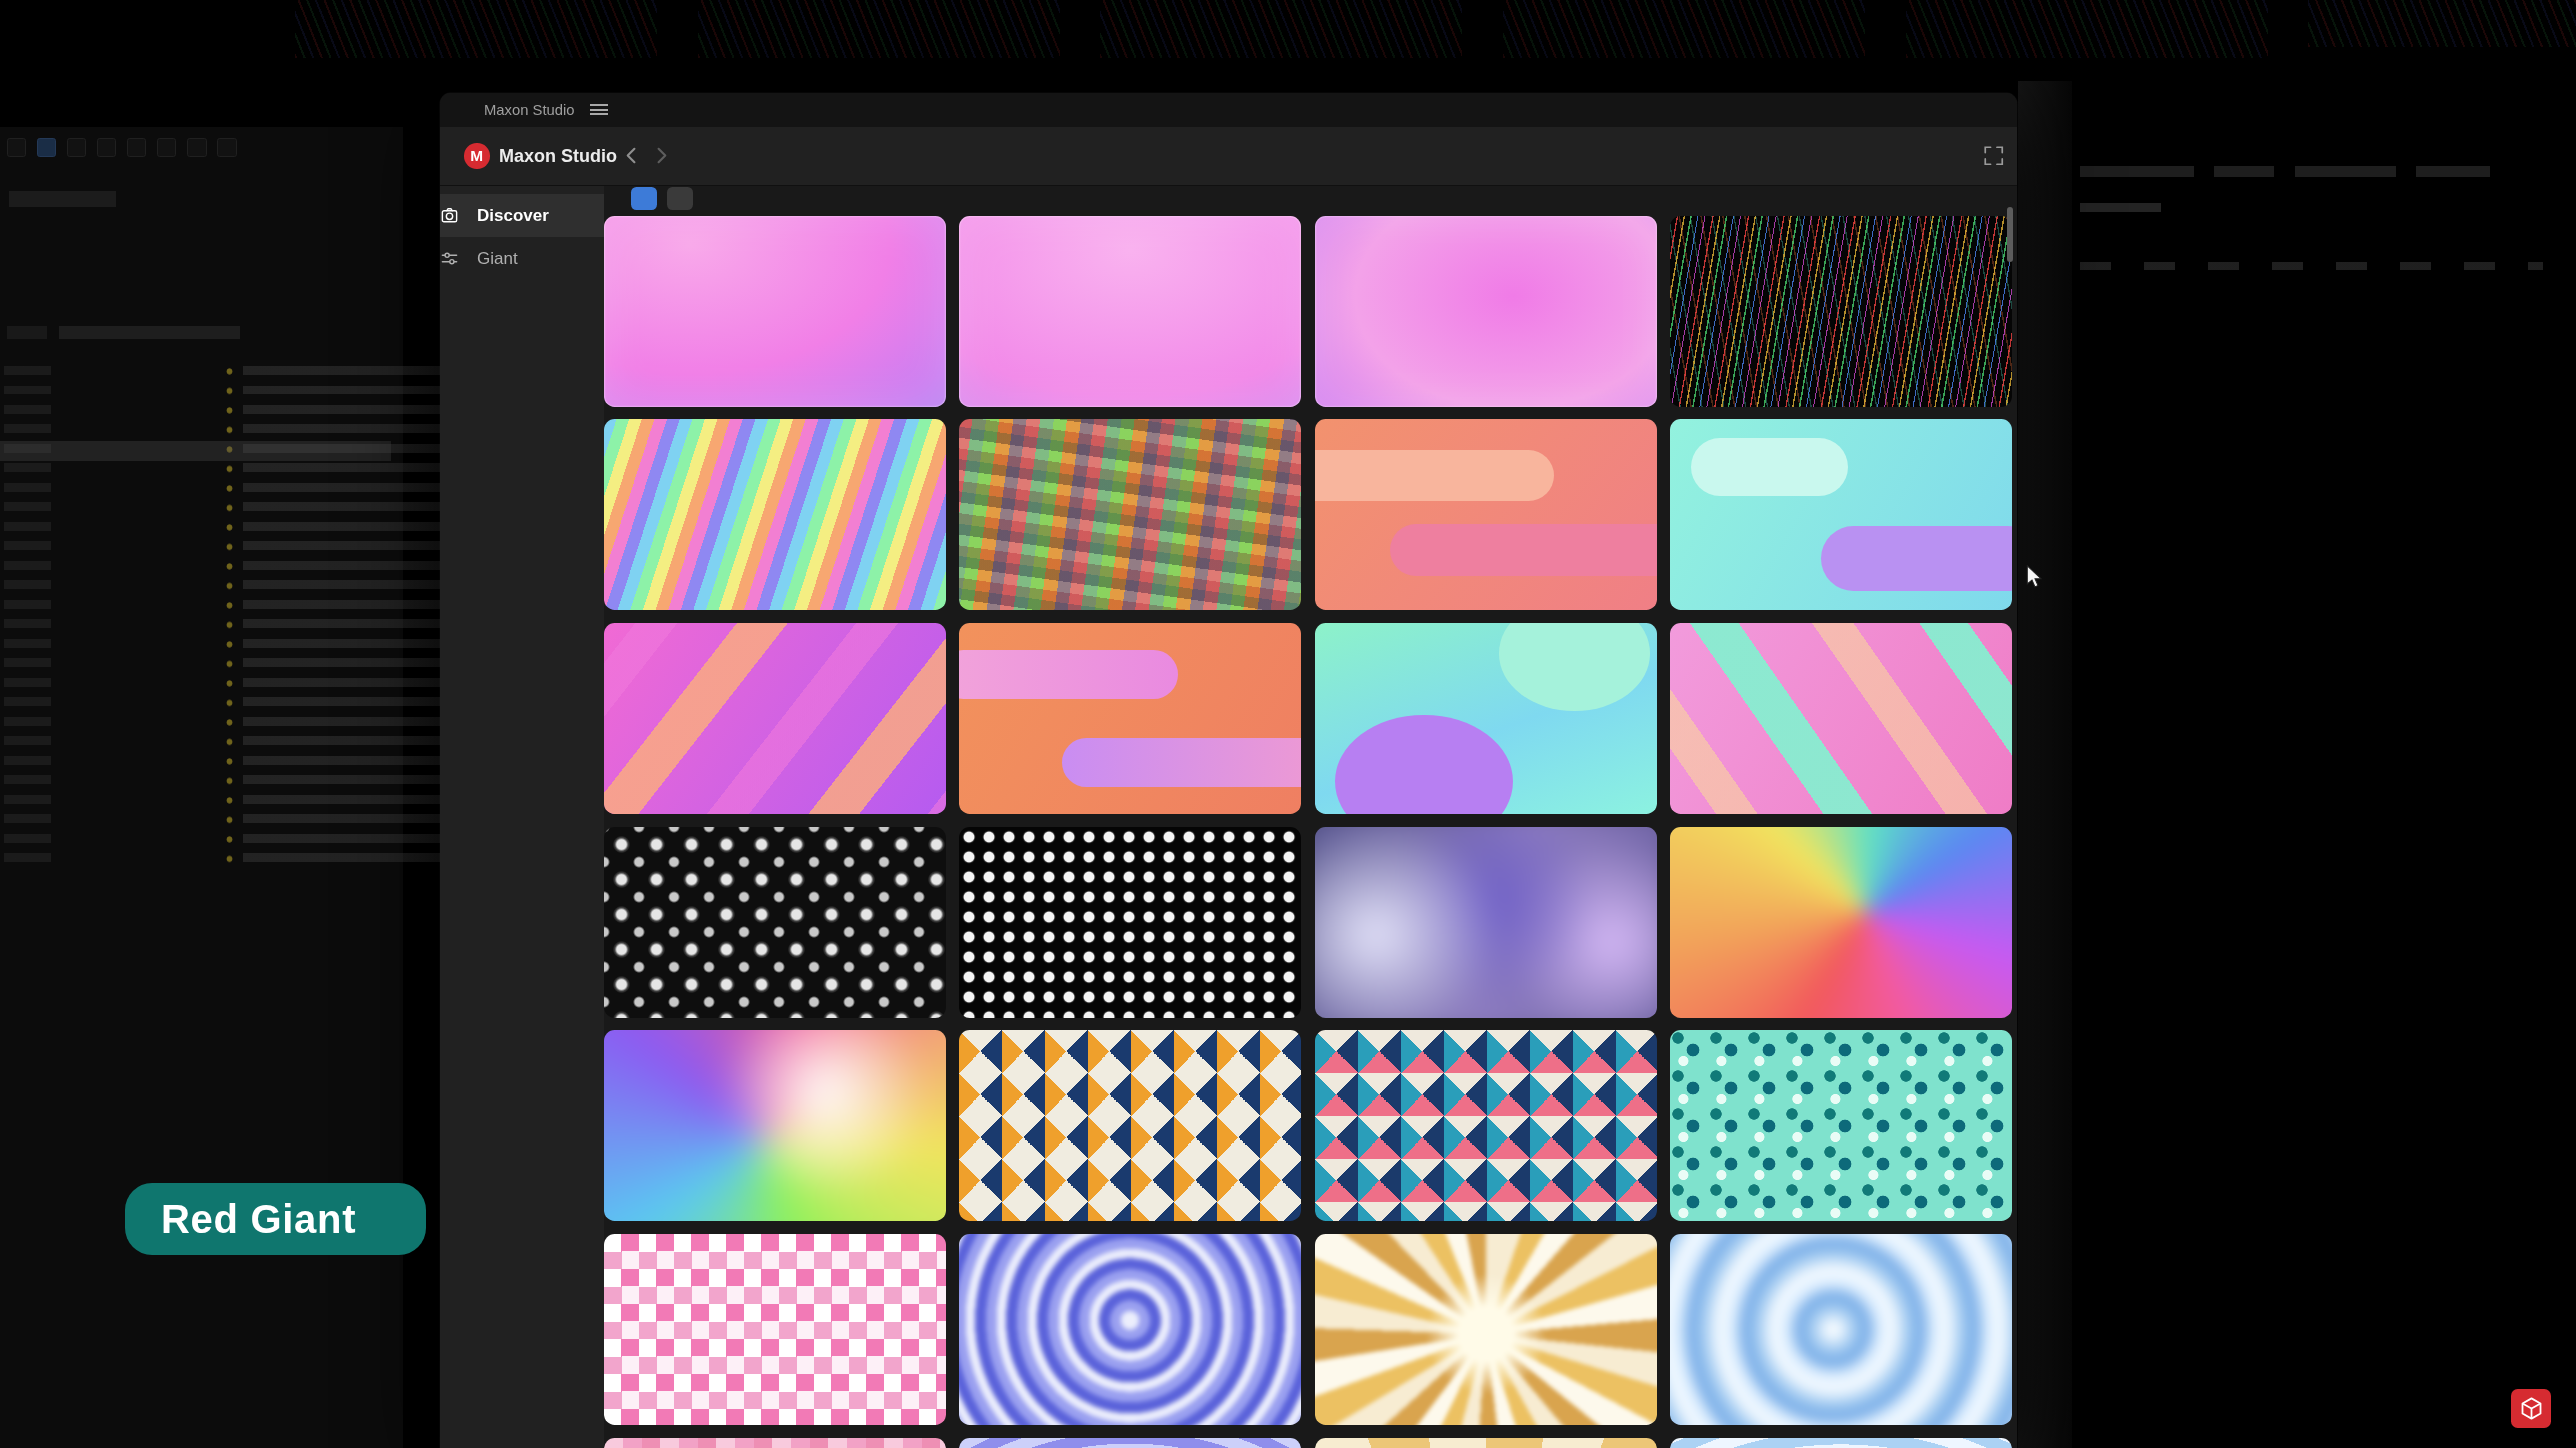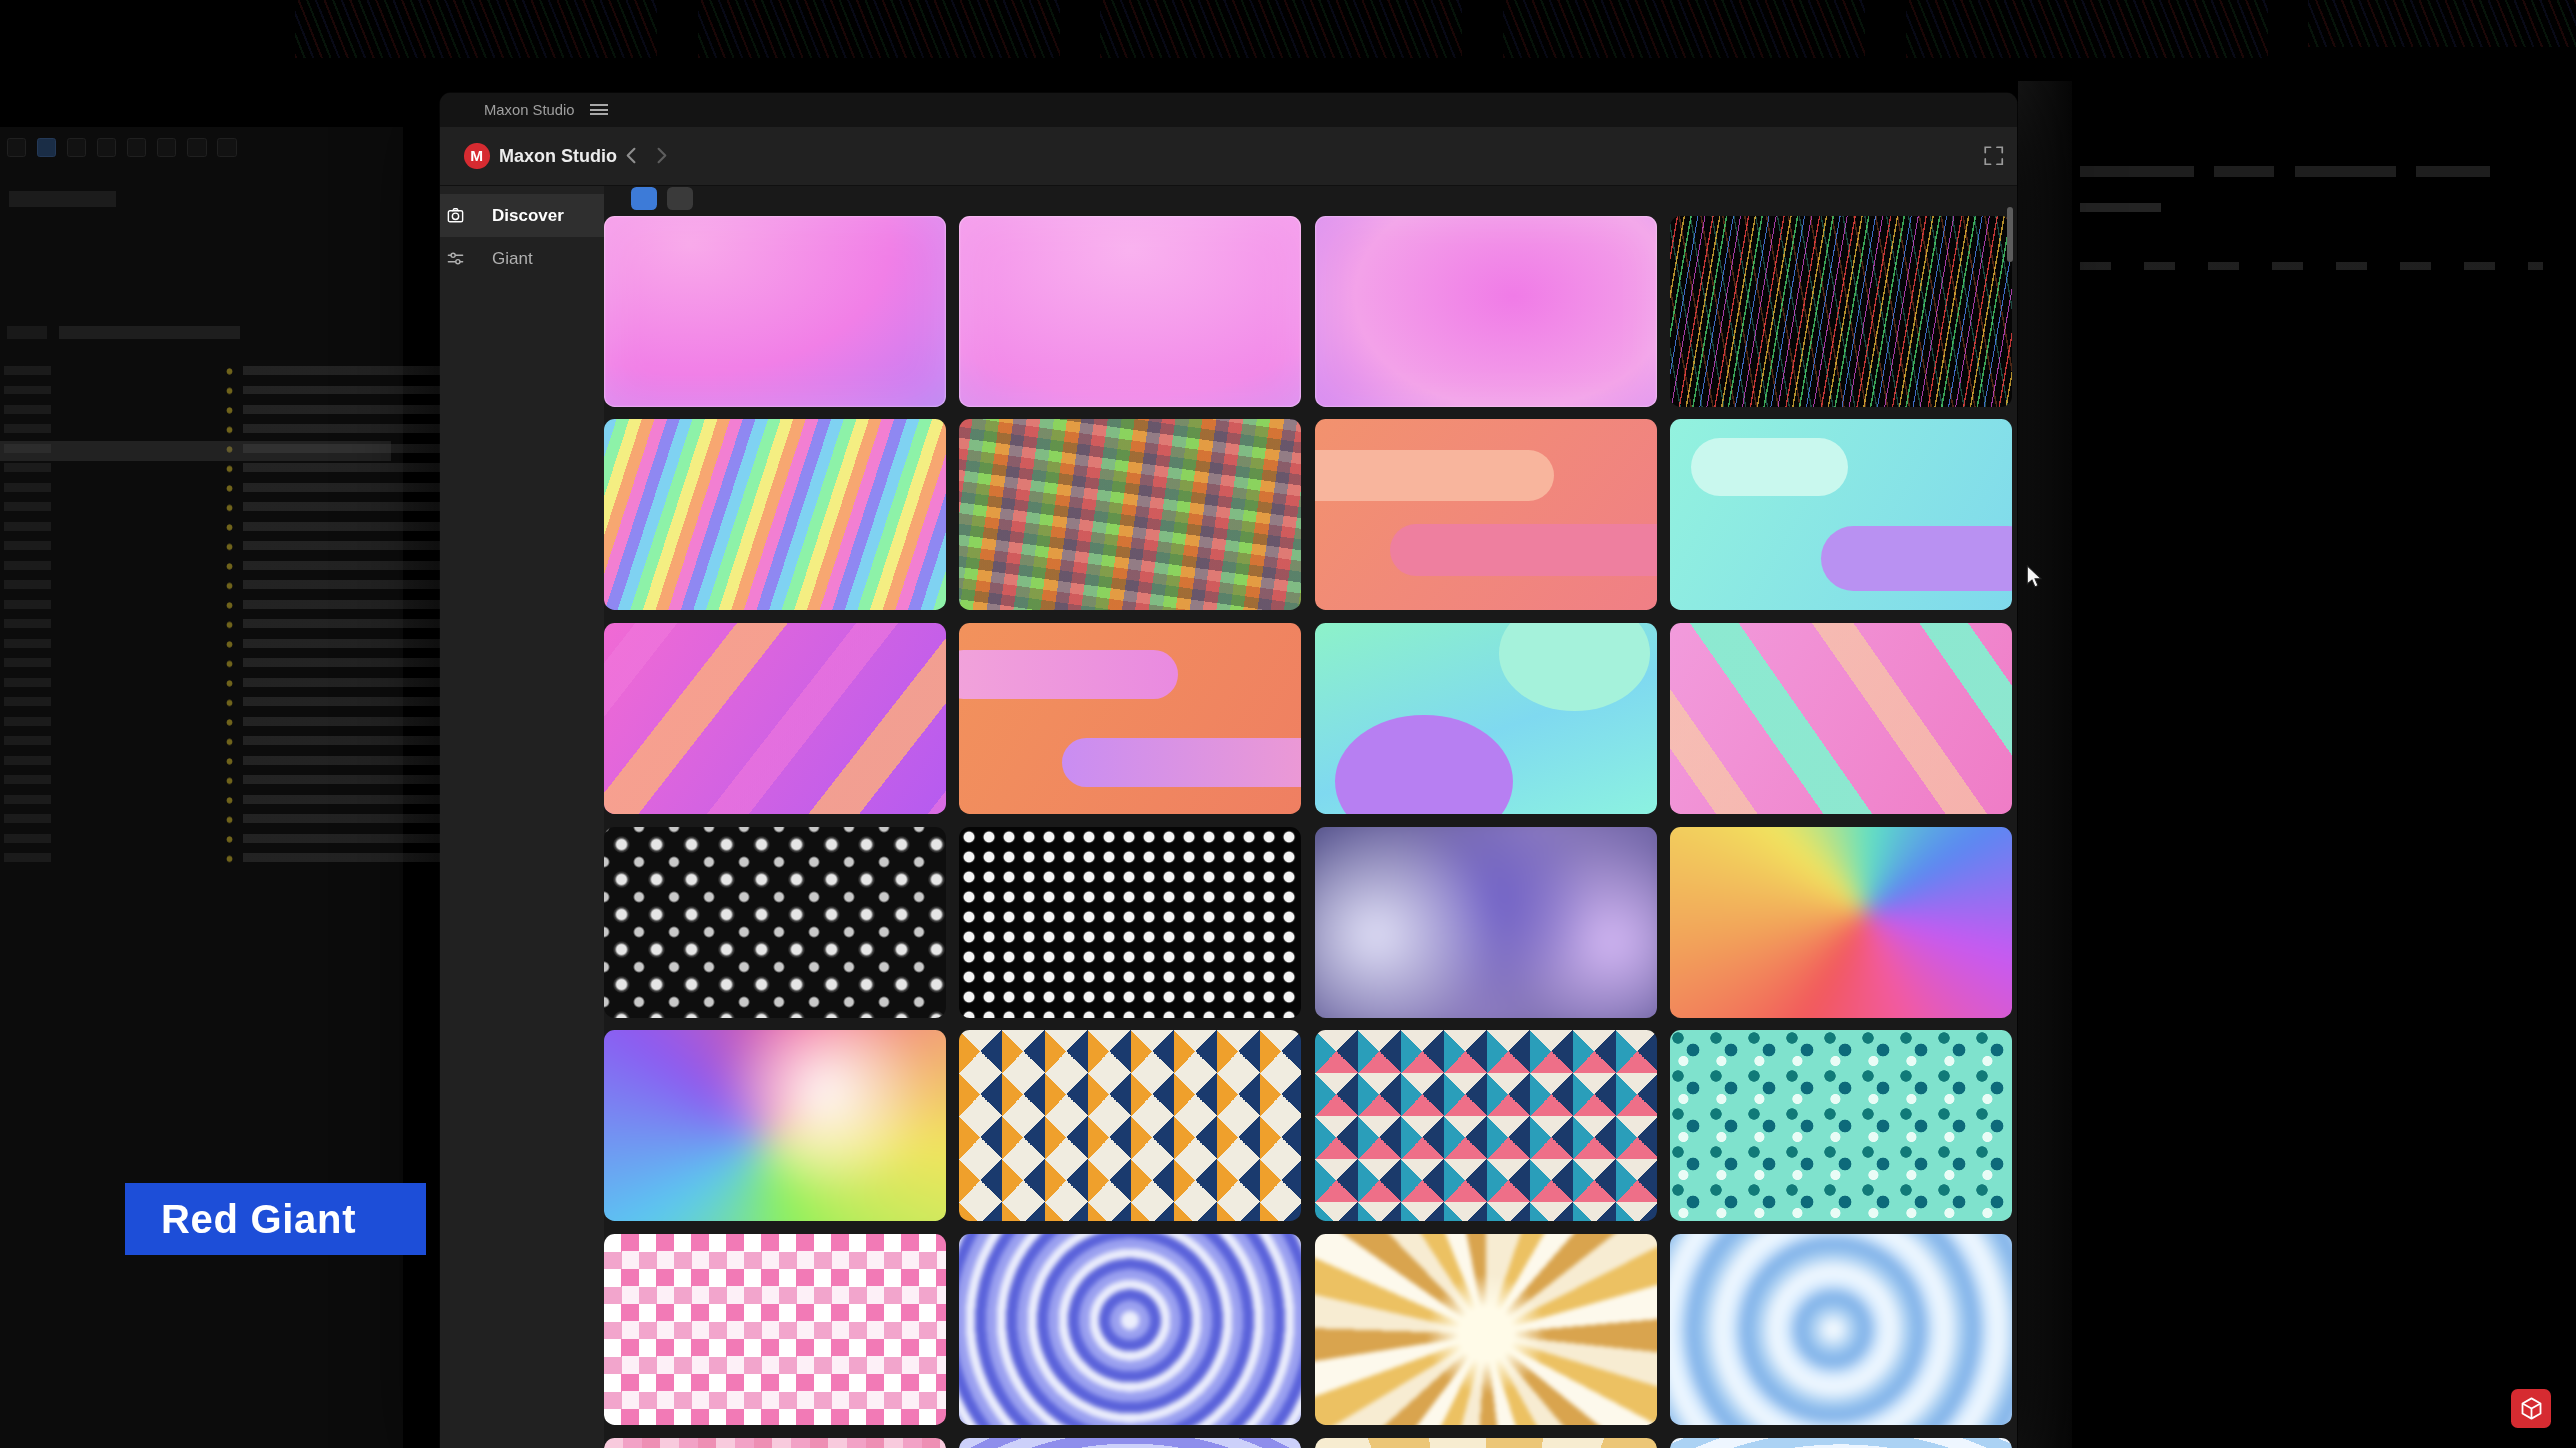--- a/index.html
+++ b/index.html
@@ -65,21 +65,21 @@
   .search{position:absolute;left:660px;top:14px;width:550px;height:29.5px;border-radius:14.8px;
     background:#2b2b2b;border:0.7px solid #404040;display:flex;align-items:center;
     padding:0 13.4px;gap:8px;box-sizing:border-box;}
   .search input{flex:1;background:transparent;border:none;outline:none;color:#cfcfcf;
     font-size:17.4px;font-family:inherit;}
   .search input::placeholder{color:#8d8d8d;}
   .expand-btn{position:absolute;left:1541px;top:16px;width:25.5px;height:25.5px;}
 
   .win-body{display:flex;height:calc(100% - 91px);}
   .sidebar{width:164px;background:#212121;padding-top:8px;box-sizing:border-box;flex:none;}
-  .side-item{height:43px;display:flex;align-items:center;gap:27px;padding-left:6px;
+  .side-item{height:43px;display:flex;align-items:center;gap:18px;padding-left:0;
     color:#b0b0b0;font-size:17px;}
   .side-item.selected{background:#2f2f2f;color:#fff;font-weight:600;}
   .side-icon{display:flex;align-items:center;}
 
   .content{flex:1;background:#191919;position:relative;overflow:hidden;}
   .chips-row{height:23px;margin:1.3px 0 5.4px 27px;display:flex;gap:10.7px;}
   .chip{width:25.5px;height:23px;border-radius:5.4px;}
   .chip.blue{background:#3d7bd8;}
   .chip.gray{background:#3a3a3a;}
   .grid{display:grid;grid-template-columns:repeat(4,342px);column-gap:13.4px;row-gap:12.7px;}
@@ -313,21 +313,21 @@
             <div class="thumb c-pink-texture"></div>
             <div class="thumb c-violet-ripple"></div>
             <div class="thumb c-gold-rays"></div>
             <div class="thumb c-blue-tiedye"></div>
           </div>
         <div class="sb-thumb"></div>
       </div>
     </div>
   </div>
 
-  <div class="badge" style="background: #1d4ed8;">
+  <div class="badge" style="background: #0f766e; border-radius: 27px;">
     <span>Red Giant</span>
   </div>
 
   <div class="logo-badge" style="background: rgb(214, 43, 49);">
     <svg width="27" height="27" viewBox="0 0 24 24" fill="none" stroke="#ffffff" stroke-width="1.6" stroke-linejoin="round">
       <path d="M4 7.5L12 3l8 4.5v9L12 21l-8-4.5z"></path>
       <path d="M4 7.5l8 4.5 8-4.5"></path>
       <path d="M12 12v9"></path>
     </svg>
   </div>

